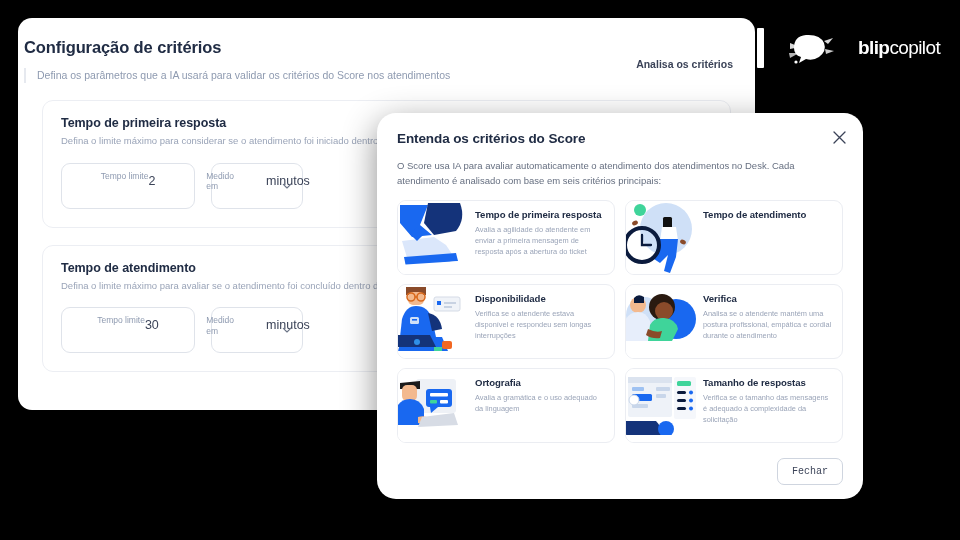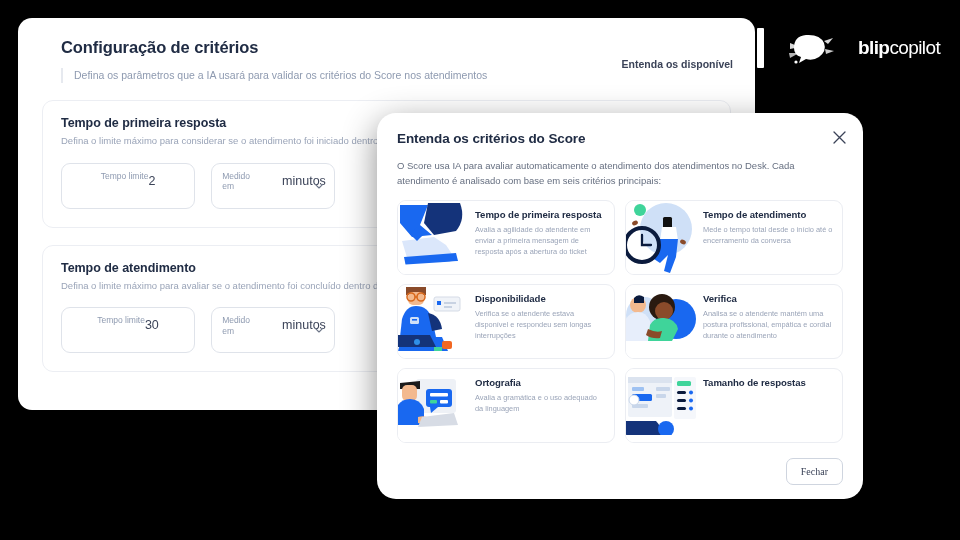--- a/index.html
+++ b/index.html
@@ -14,21 +14,21 @@
   
   #back-panel {
     position: absolute;
     left: 18px; top: 18px;
     width: 737px; height: 392px;
     background: #ffffff;
     border-radius: 14px;
     box-shadow: 0 6px 26px rgba(0,0,0,0.35);
     overflow: hidden;
   }
-  #panel-head { padding: 20px 24px 0 6px; margin-left: 37px; }
+  #panel-head { padding: 20px 24px 0 6px; }
   #panel-title {
     font-size: 16.5px; font-weight: 700; color: #202c44;
     letter-spacing: -0.1px;
   }
   #panel-sub-wrap {
     margin-top: 11px; padding-left: 11px;
     border-left: 2px solid #e6e9ef;
   }
   #panel-sub { font-size: 10.5px; color: #8e9ab0; line-height: 1.4; }
 
@@ -50,21 +50,21 @@
   .field {
     border: 1px solid #dfe3ea;
     border-radius: 9px;
     height: 46px;
     padding: 7px 12px;
     display: flex; flex-direction: row; justify-content: center;
     background: #fff;
     position: relative;
   }
   .field.input-field { width: 134px; }
-  .field.select-field { width: 124px; padding-right: 10px; gap: 32px; }
+  .field.select-field { width: 92px; padding-right: 10px; gap: 32px; }
   .field-label { font-size: 8.5px; color: #8e9ab0; line-height: 1.2; }
   .field-value { font-size: 12.5px; color: #3b4358; margin-top: 3px; line-height: 1.2; }
   .chev {
     position: absolute; right: 10px; top: 50%; transform: translateY(-50%);
     width: 10px; height: 10px;
   }
   .chev svg { display: block; }
 
   
   #criteria-link {
@@ -135,21 +135,21 @@
   }
   #modal-footer {
     position: absolute; right: 20px; bottom: 14px;
   }
   #close-btn {
     border: 1px solid #cfd5df;
     border-radius: 7px;
     background: #fff;
     padding: 7px 14px;
     font-size: 10px; color: #3b4358;
-    font-family: Liberation Serif, serif;
+    font-family: Liberation Mono, monospace;
     cursor: pointer;
   }
   svg { overflow: visible; }
 </style>
 </head>
 <body>
 
 <div id="stage">
 
   <div id="back-panel">
@@ -193,21 +193,21 @@
           <div class="field-value">minutos</div>
           <span class="chev">
             <svg width="10" height="10" viewBox="0 0 10 10">
                 <path d="M1.3 3.4 L5 7 L8.7 3.4" fill="none" stroke="#6b7486" stroke-width="1.1" stroke-linecap="round" stroke-linejoin="round"></path>
               </svg>
           </span>
         </div>
       </div>
     </div>
 
-    <div id="criteria-link">Entenda os disponível</div>
+    <div id="criteria-link">Analisa os critérios</div>
   </div>
 
   <div id="logo">
     <div id="logo-bar"></div>
     <div id="logo-mark">
       <svg width="50" height="42" viewBox="0 0 50 42">
         <path d="M8 21 Q8 9 20 8 Q34 7 38 16 Q41 24 33 30 Q27 34 20 32 L13 36 L15 30 Q8 28 8 21 Z" fill="#ffffff"></path>
         <path d="M4 16 L14 20 L4 22 Z" fill="#ffffff" opacity="0.85"></path>
         <path d="M3 26 L13 26 L4 31 Z" fill="#ffffff" opacity="0.7"></path>
         <path d="M38 14 L47 11 L42 17 Z" fill="#ffffff" opacity="0.85"></path>
@@ -255,21 +255,20 @@
             <path d="M36 26 L50 26 L52 40 L34 40 Z" fill="#ffffff"></path>
             <path d="M34 38 L52 38 L50 56 L44 72 L38 70 L42 54 L34 62 L28 58 Z" fill="#1968f0"></path>
             <circle cx="16" cy="44" r="17" fill="none" stroke="#0b1b3d" stroke-width="4"></circle>
             <path d="M16 34 L16 44 L25 44" stroke="#0b1b3d" stroke-width="2.3" fill="none" stroke-linecap="round"></path>
             <ellipse cx="9" cy="22" rx="3" ry="2.2" fill="#8a4b2a" transform="rotate(-25 9 22)"></ellipse>
             <ellipse cx="57" cy="41" rx="3" ry="2.2" fill="#8a4b2a" transform="rotate(25 57 41)"></ellipse>
           </svg>
         </div>
         <div class="crit-body">
           <div class="crit-title">Tempo de atendimento</div>
-          <div class="crit-desc">Mede o tempo total desde o início até o encerramento da conversa</div>
         </div>
       </div>
 
       <div class="crit-card">
         <div class="crit-art">
           <svg width="74" height="75" viewBox="0 0 74 75">
             <rect x="36" y="12" width="26" height="14" rx="2" fill="#f0f3f8" stroke="#d5dbe6" stroke-width="1"></rect>
             <rect x="39" y="16" width="4" height="4" fill="#1968f0"></rect>
             <rect x="46" y="17" width="12" height="2" fill="#c8d2e2"></rect>
             <rect x="46" y="21" width="8" height="2" fill="#c8d2e2"></rect>
@@ -359,20 +358,21 @@
             <circle cx="65" cy="31.5" r="2" fill="#1968f0"></circle>
             <rect x="51" y="38" width="9" height="3" rx="1.5" fill="#0b1b3d"></rect>
             <circle cx="65" cy="39.5" r="2" fill="#1968f0"></circle>
             <path d="M0 52 L30 52 Q36 58 36 66 L0 66 Z" fill="#14337a"></path>
             <circle cx="40" cy="60" r="8" fill="#1968f0"></circle>
             <path d="M0 66 L74 66 L74 75 L0 75 Z" fill="#ffffff"></path>
           </svg>
         </div>
         <div class="crit-body">
           <div class="crit-title">Tamanho de respostas</div>
+          <div class="crit-desc">Verifica se o tamanho das mensagens é adequado à complexidade da solicitação</div>
         </div>
       </div>
 
     </div>
 
     <div id="modal-footer">
       <button id="close-btn">Fechar</button>
     </div>
   </div>
 

